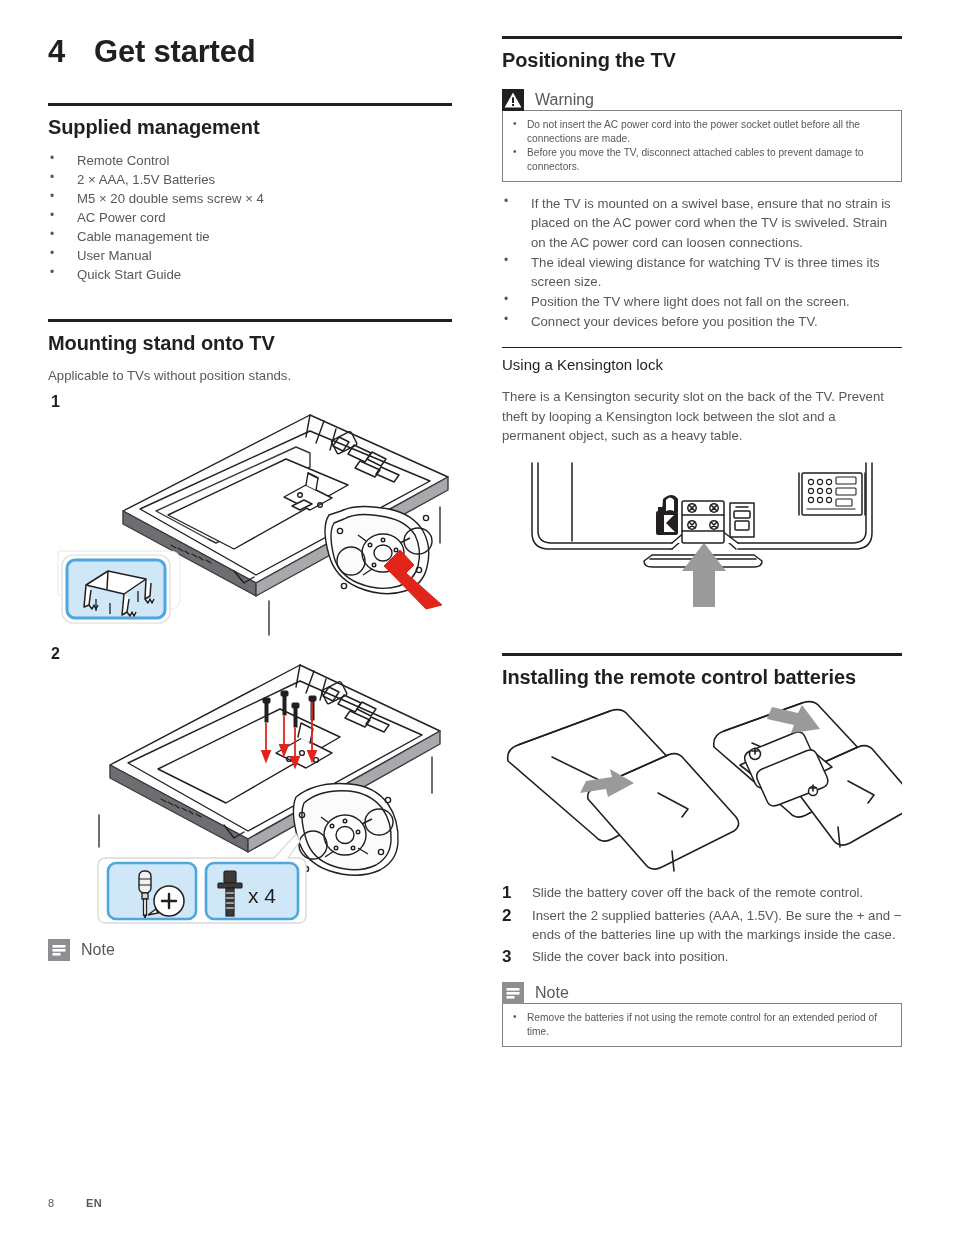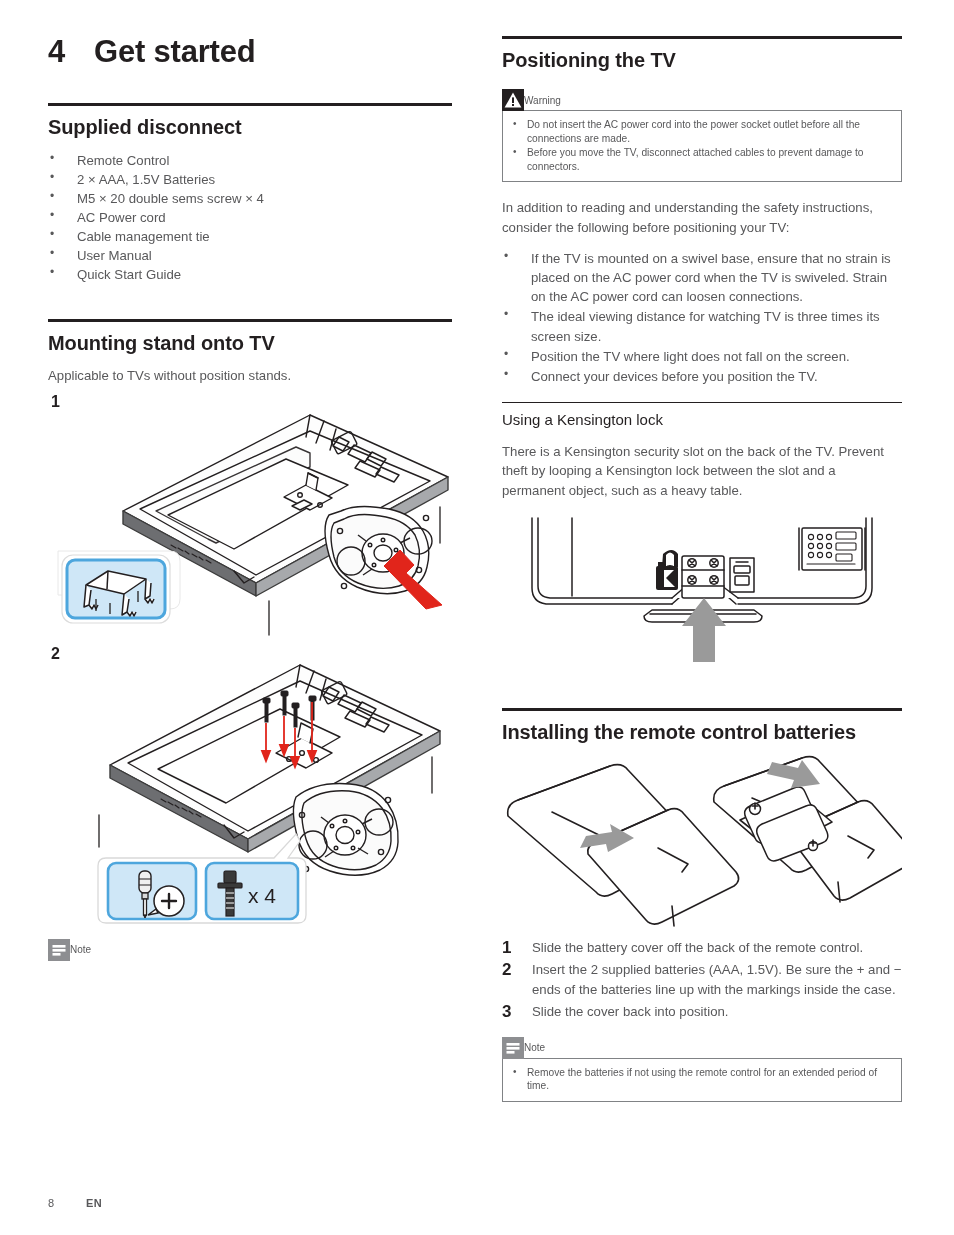--- a/index.html
+++ b/index.html
@@ -141,22 +141,23 @@
     width: 108px;
   }
   .callout-icon {
     width: 22px; height: 22px;
     flex: 0 0 22px;
     position: relative;
   }
   .callout-icon.warn { background: #231f20; }
   .callout-icon.note { background: #8d8e91; }
   .callout-label {
-    font-size: 10px;
-    color: #58585a;
+    font-size: 16px;
+    color: #58585a;
+    padding-left: 11px;
   }
   .callout-body {
     border: 1px solid #808285;
     border-top: 1px solid #808285;
     padding: 7px 10px 8px 8px;
     margin-top: -1px;
   }
   .callout-body ul {
     list-style: none;
     margin: 0;
@@ -209,21 +210,21 @@
 <div class="page">
 
   <div class="col-left">
 
     <div class="chapter">
       <span class="chapter-num">4</span>
       <span class="chapter-title">Get started</span>
     </div>
 
     <div class="rule"></div>
-    <h2 class="sec">Supplied disconnect</h2>
+    <h2 class="sec">Supplied management</h2>
 
     <ul class="bullets tight">
       <li>Remote Control</li>
       <li>2 × AAA, 1.5V Batteries</li>
       <li>M5 × 20 double sems screw × 4</li>
       <li>AC Power cord</li>
       <li>Cable management tie</li>
       <li>User Manual</li>
       <li>Quick Start Guide</li>
     </ul>
@@ -477,21 +478,20 @@
         <div class="callout-label">Warning</div>
       </div>
       <div class="callout-body">
         <ul>
           <li>Do not insert the AC power cord into the power socket outlet before all the connections are made.</li>
           <li>Before you move the TV, disconnect attached cables to prevent damage to connectors.</li>
         </ul>
       </div>
     </div>
 
-    <p class="body" style="margin-top:16px">In addition to reading and understanding the safety instructions, consider the following before positioning your TV:</p>
 
     <ul class="bullets">
       <li>If the TV is mounted on a swivel base, ensure that no strain is placed on the AC power cord when the TV is swiveled. Strain on the AC power cord can loosen connections.</li>
       <li>The ideal viewing distance for watching TV is three times its screen size.</li>
       <li>Position the TV where light does not fall on the screen.</li>
       <li>Connect your devices before you position the TV.</li>
     </ul>
 
     <div class="rule-thin" style="margin-top:16px"></div>
     <h3 class="subsec">Using a Kensington lock</h3>

